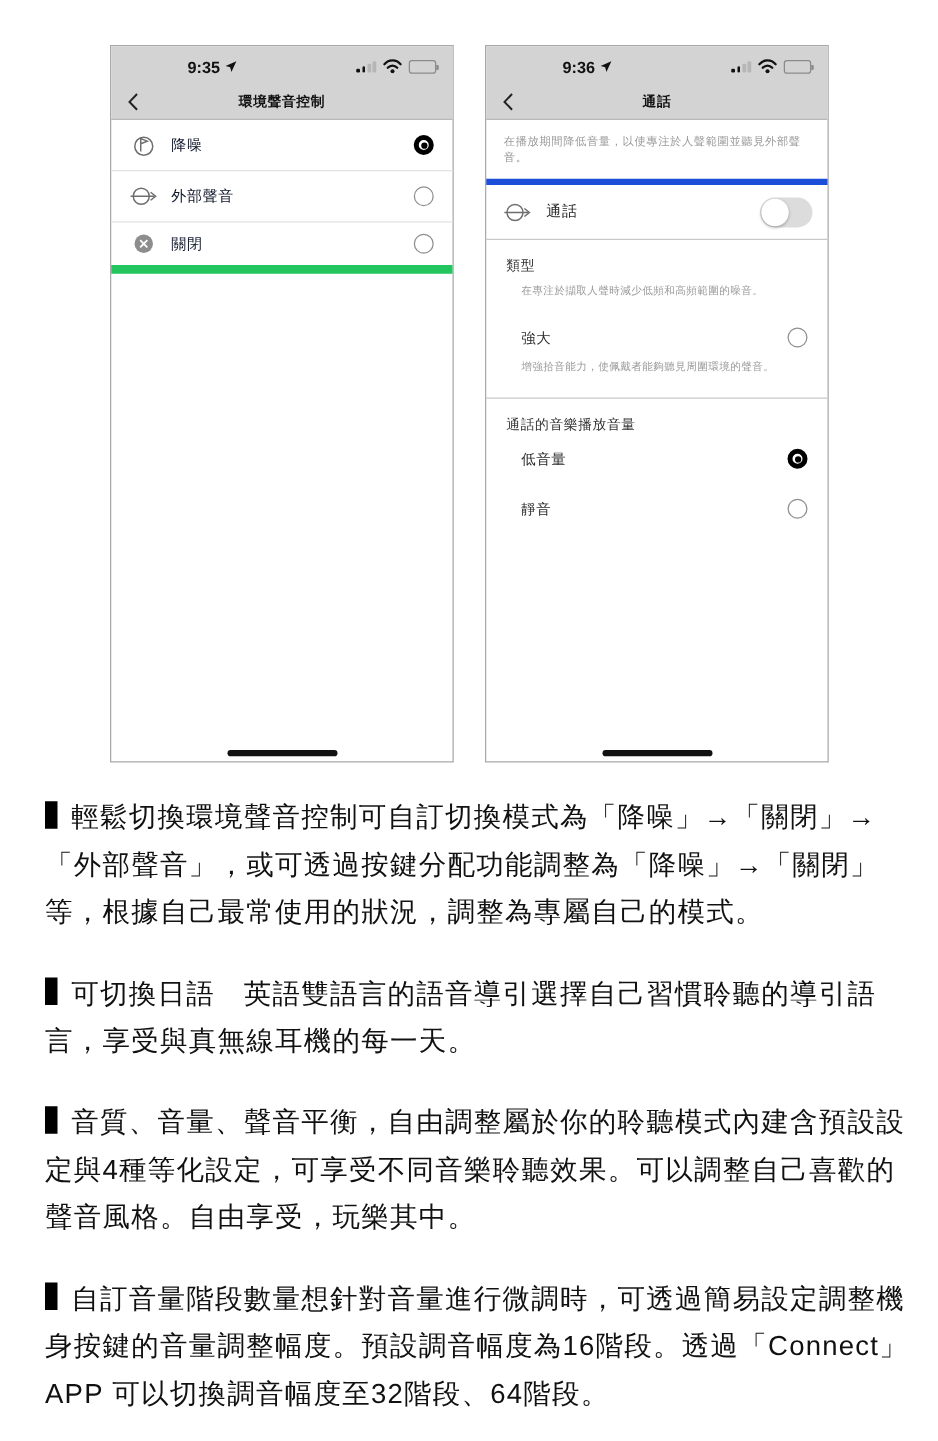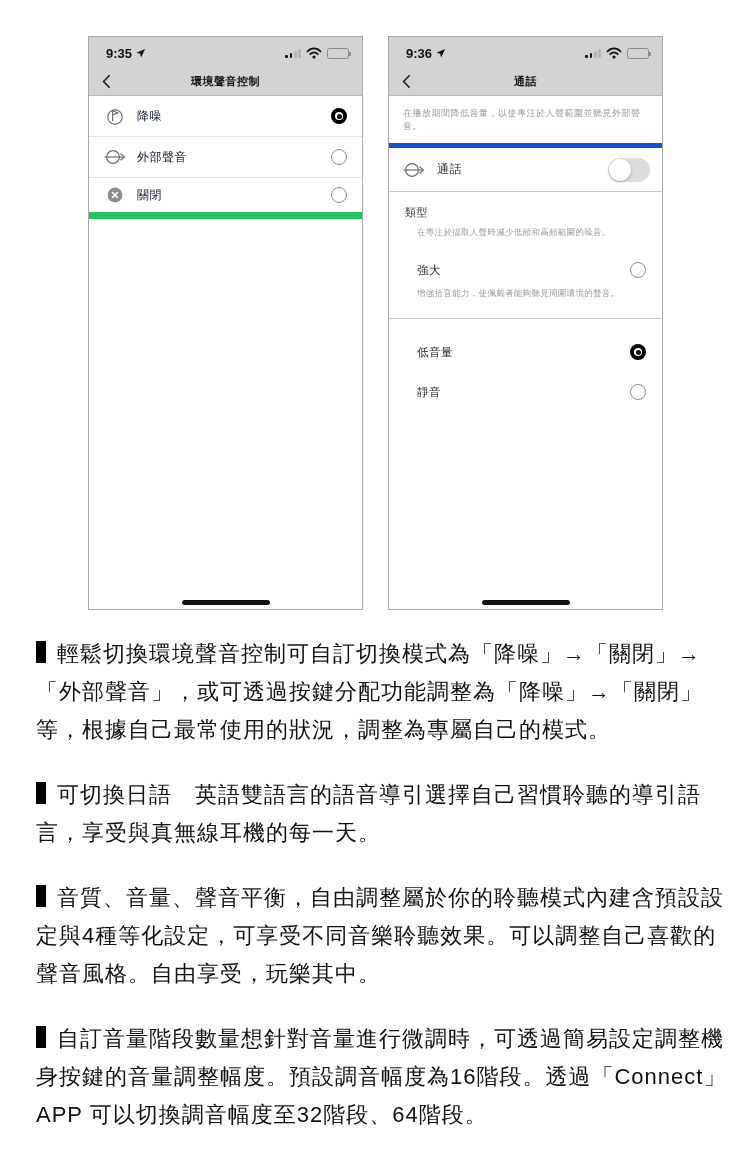--- a/index.html
+++ b/index.html
@@ -13,21 +13,21 @@
 
   
   .phones { position:absolute; top:36px; left:88px; display:flex; gap:25px; }
   .phone {
     width:275px; height:574px; background:#fff;
     border:1px solid #a9a9a9; position:relative;
   }
 
   
   .phone-top { background:#d3d3d3; border-bottom:1px solid #b9b9b9; }
-  .statusbar { height:30px; display:flex; align-items:center; justify-content:space-between; padding:2px 13px 0 17px; }
+  .statusbar { height:30px; display:flex; align-items:center; justify-content:space-between; padding:2px 13px 0 17px;margin-left:44px; }
   .time { display:flex; align-items:center; gap:3px; font-size:13px; font-weight:bold; color:#111; }
   .status-icons { display:flex; align-items:center; gap:5px; }
   .sigbars { display:flex; align-items:flex-end; gap:1.5px; height:10px; }
   .sigbars i { display:block; width:2.8px; border-radius:1px; background:#111; }
   .sigbars i.dim { background:#b6b6b6; }
   .battery { position:relative; width:22px; height:11px; border:1px solid #8b8b8b; border-radius:2.5px; padding:1.5px; }
   .battery .fill { height:100%; width:55%; background:#1a1a1a; border-radius:1px; }
   .battery .nub { position:absolute; right:-3px; top:3px; width:2px; height:4.5px; background:#8b8b8b; border-radius:0 1px 1px 0; }
 
   .navbar { height:28px; position:relative; display:flex; align-items:center; justify-content:center; }
@@ -206,20 +206,21 @@
         <div class="opt-row" style="margin-top:18px;">
           <span class="lbl">強大</span>
           <span class="radio"></span>
         </div>
         <div class="opt-desc">增強拾音能力，使佩戴者能夠聽見周圍環境的聲音。</div>
       </div>
 
       <div class="hr-strong"></div>
 
       <div class="section">
+        <div class="section-hdr">通話的音樂播放音量</div>
         <div class="vol-row">
           <span class="lbl">低音量</span>
           <span class="radio on"></span>
         </div>
         <div class="vol-row">
           <span class="lbl">靜音</span>
           <span class="radio"></span>
         </div>
       </div>
 

